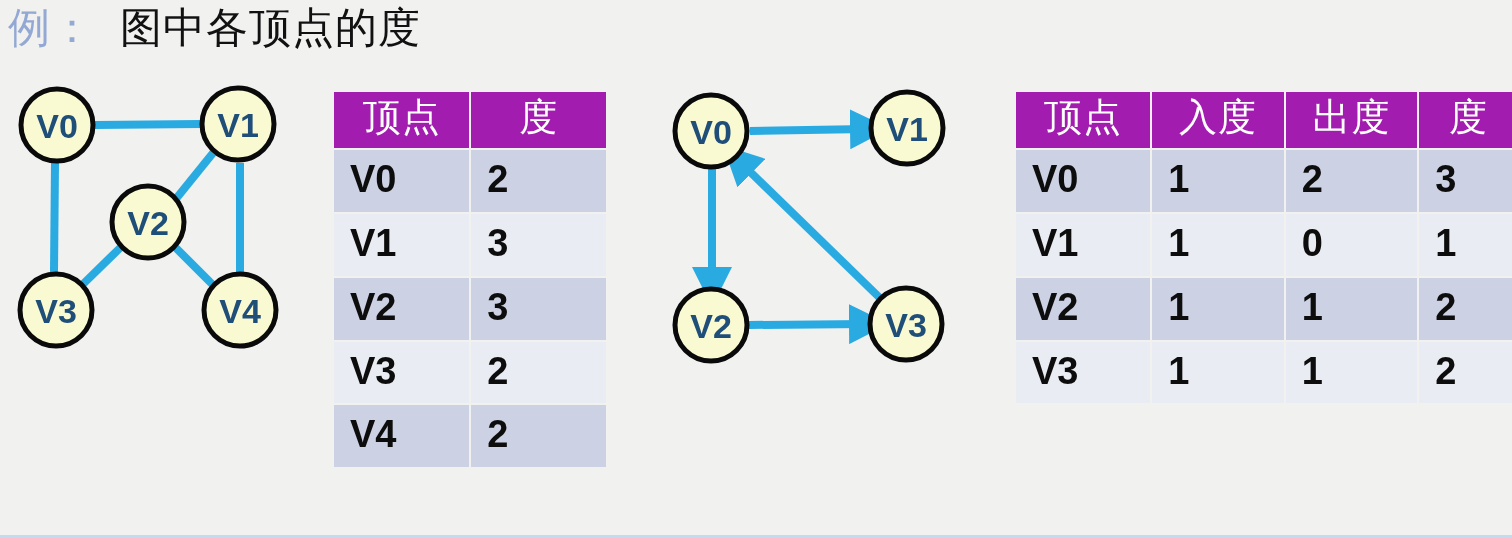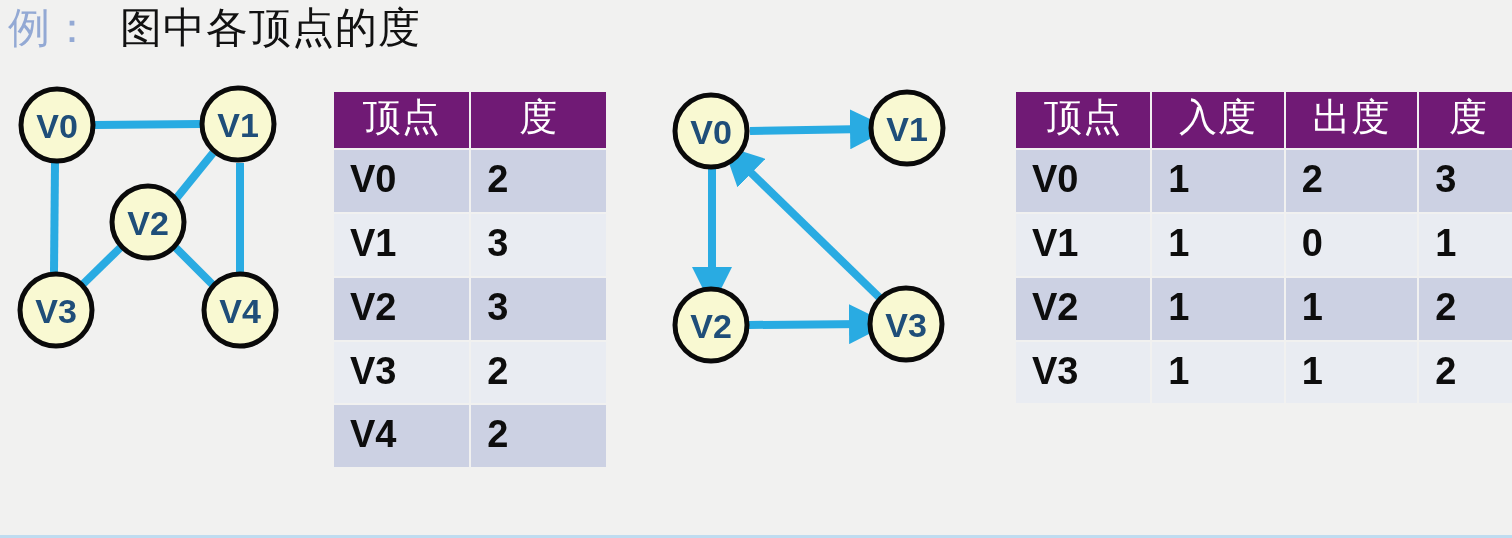--- a/index.html
+++ b/index.html
@@ -49,21 +49,21 @@
 
   
   .deg-table {
     position: absolute;
     border-collapse: separate;
     border-spacing: 2px 2px;
     background: transparent;
     font-family: "Liberation Sans", "DejaVu Sans", sans-serif;
   }
   .deg-table th {
-    background: #701a75;
+    background: #a21caf;
     color: #ffffff;
     font-size: 38px;
     font-weight: 500;
     text-align: center;
     padding: 6px 0 10px 0;
     letter-spacing: 1px;
     line-height: 1.05;
   }
   .deg-table td {
     color: #0d0d0d;

